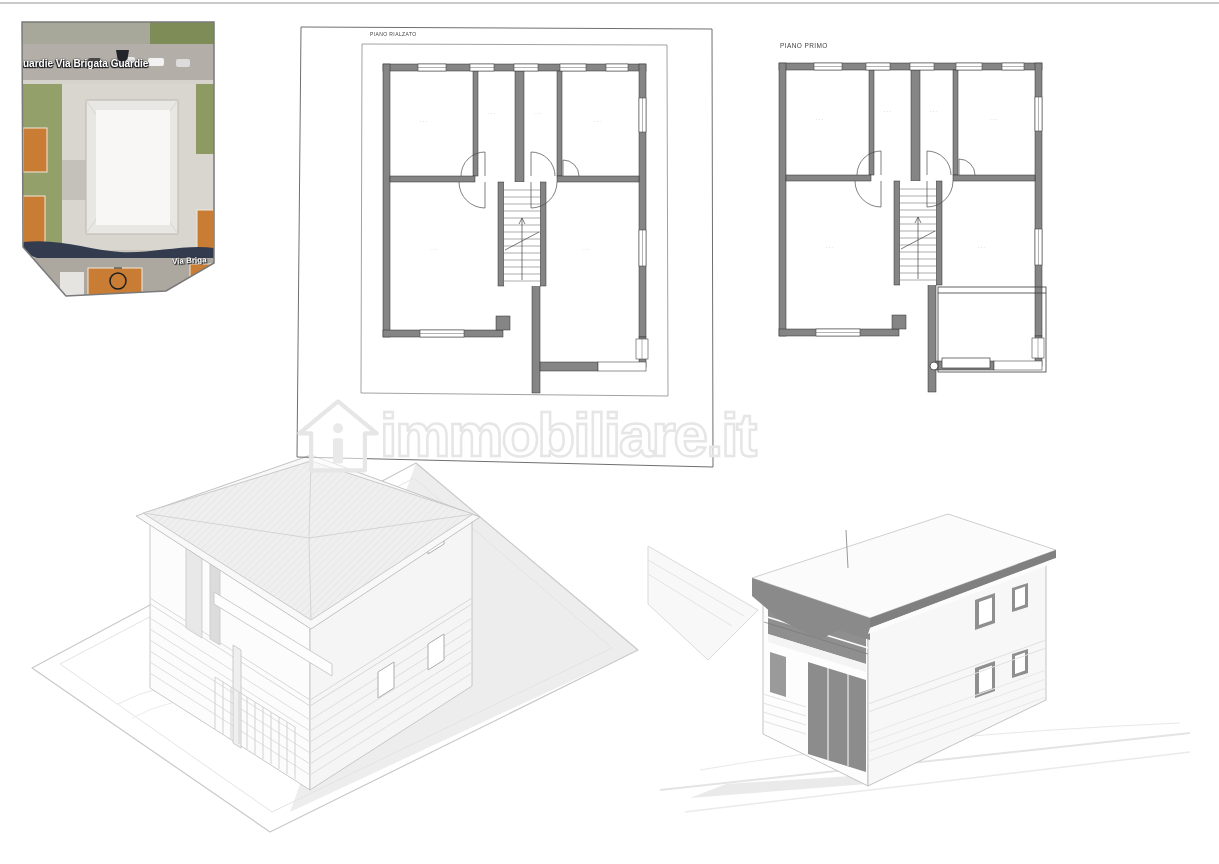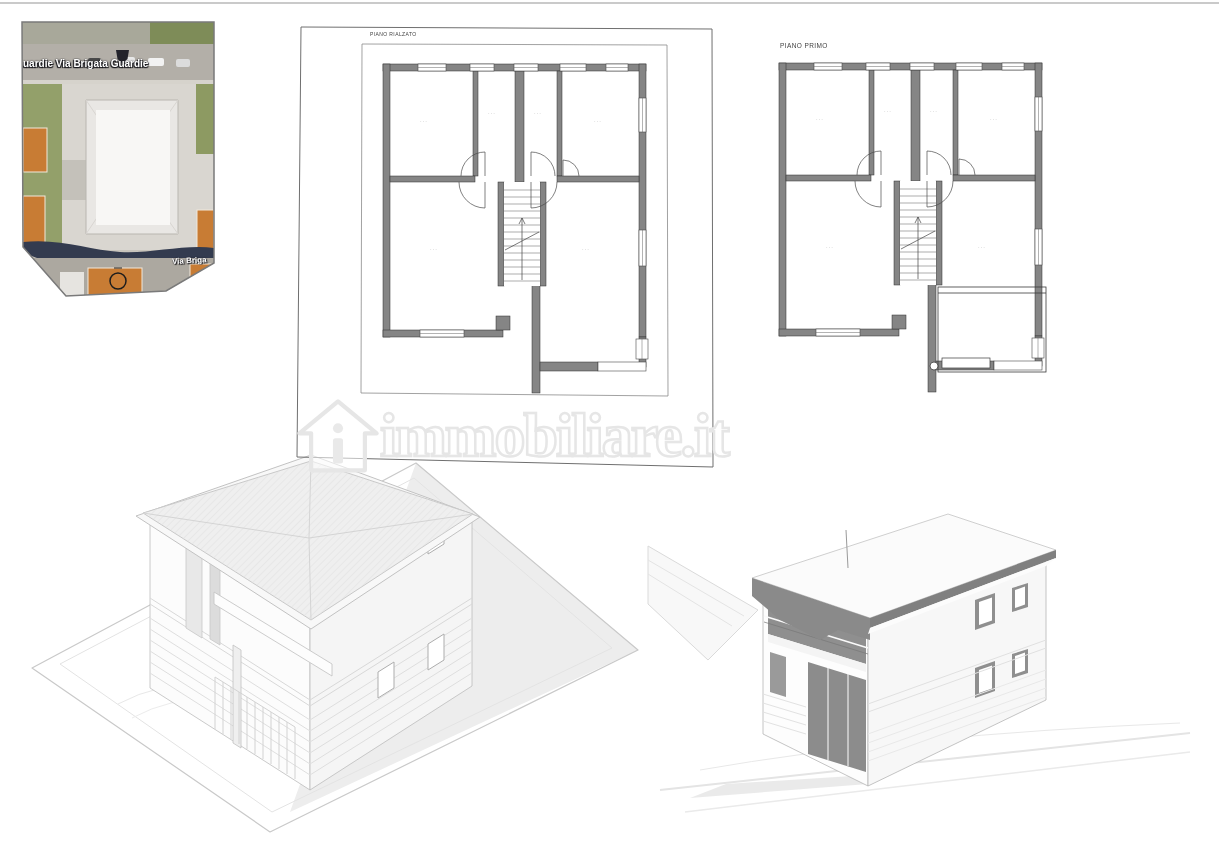--- a/index.html
+++ b/index.html
@@ -9,21 +9,21 @@
   .abs{position:absolute;z-index:3;}
   .title-center{left:370px;top:31px;font-size:5px;letter-spacing:.4px;color:#3f3f3f;}
   .title-right{left:780px;top:42px;font-size:6.5px;letter-spacing:.4px;color:#3f3f3f;}
   .maplabel-top{left:23px;top:58px;width:170px;font-size:10px;font-weight:bold;color:#fff;
       text-shadow:0 0 2px #15151a,1px 1px 1px #15151a,-1px 1px 1px #15151a;white-space:nowrap;overflow:hidden;}
   .maplabel-bottom{left:172px;top:256px;width:42px;font-size:8px;font-weight:bold;color:#fff;
       text-shadow:0 0 2px #15151a,1px 1px 1px #15151a;transform:rotate(-3deg);white-space:nowrap;overflow:hidden;}
   .rlabel{font-size:5px;color:#9b9b9b;letter-spacing:1px;z-index:3;}
   #watermark{position:absolute;left:296px;top:396px;z-index:2;display:flex;align-items:center;gap:0;}
   #watermark .wm-text{font-size:62px;font-weight:800;letter-spacing:-2px;line-height:1.2;white-space:nowrap;
-      color:rgba(255,255,255,.55);font-family:Liberation Serif, serif;-webkit-text-stroke:2.5px #e6e6e6;}
+      color:rgba(255,255,255,.55);-webkit-text-stroke:2.5px #e6e6e6;}
 </style>
 </head>
 <body>
 
 <div id="page">
 
 <svg id="canvas" width="1219" height="864" viewBox="0 0 1219 864">
   <defs>
     <pattern id="hatch" width="5" height="5" patternUnits="userSpaceOnUse" patternTransform="rotate(45)">
       <line x1="0" y1="0" x2="0" y2="5" stroke="#e0e0e0" stroke-width="1"></line>

